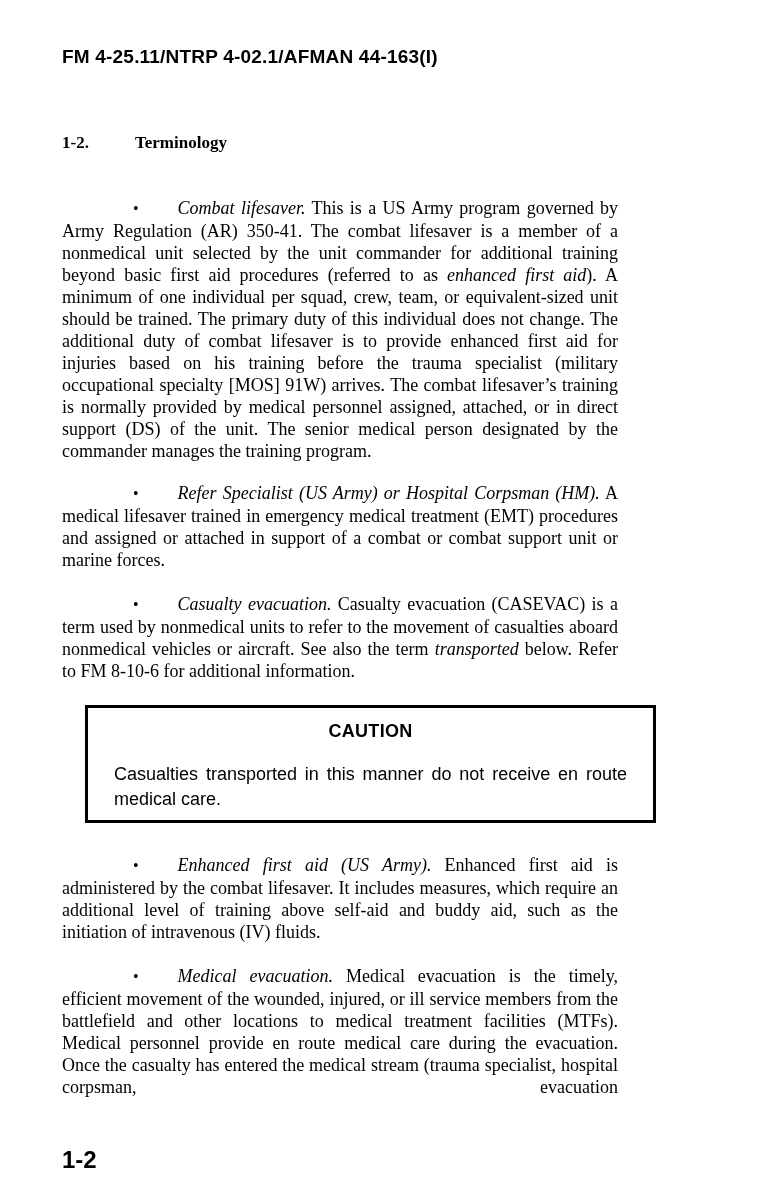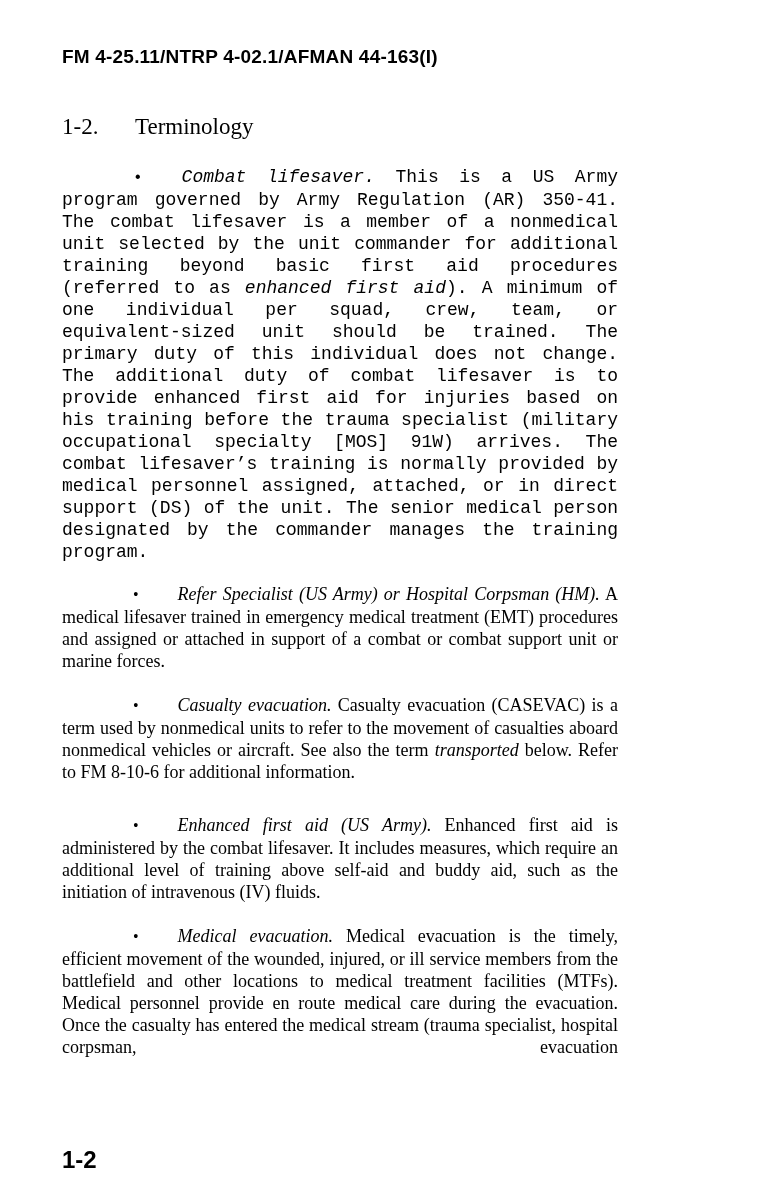--- a/index.html
+++ b/index.html
@@ -19,41 +19,41 @@
     font-family: "Liberation Serif", serif;
   }
   .header {
     font-family: "Liberation Sans", sans-serif;
     font-weight: bold;
     font-size: 19px;
     line-height: 22px;
     letter-spacing: 0.2px;
   }
   .section-heading {
-    margin-top: 48px;
+    margin-top: 64px;
     font-family: "Liberation Serif", serif;
-    font-weight: normal;
-    font-size: 23px;
+    font-weight: bold;
+    font-size: 17px;
     line-height: 22px;
   }
   .sec-num {
     display: inline-block;
     width: 73px;
   }
   p.body {
     margin: 0;
     margin-top: 24px;
     font-size: 18px;
     line-height: 22px;
     text-align: justify;
   }
   p.bullet { text-indent: 71px; }
   p.bullet.mt20 { margin-top: 20px; }
   p.bullet.mt22 { margin-top: 22px; }
-  p.bullet.mt26 { margin-top: 28px; font-family: Liberation Mono, monospace; }
+  p.bullet.mt26 { margin-top: 43px; }
   p.bullet.mt31 { margin-top: 31px; }
   .bullet-mark { font-size: 16px; }
   .bullet-gap {
     display: inline-block;
     width: 39px;
   }
   .cutoff { text-align-last: justify; }
   .caution-box {
     box-sizing: border-box;
     margin-top: 23px;
@@ -96,20 +96,24 @@
     <span class="sec-num">1-2.</span><span>Terminology</span>
   </div>
 
 
   <p class="body bullet mt26"><span class="bullet-mark">•</span><span class="bullet-gap"></span><i>Combat lifesaver.</i><span> This is a US Army program governed by Army Regulation (AR) 350-41. The combat lifesaver is a member of a nonmedical unit selected by the unit commander for additional training beyond basic first aid procedures (referred to as </span><i>enhanced first aid</i><span>). A minimum of one individual per squad, crew, team, or equivalent-sized unit should be trained. The primary duty of this individual does not change. The additional duty of combat lifesaver is to provide enhanced first aid for injuries based on his training before the trauma specialist (military occupational specialty [MOS] 91W) arrives. The combat lifesaver’s training is normally provided by medical personnel assigned, attached, or in direct support (DS) of the unit. The senior medical person designated by the commander manages the training program.</span></p>
 
   <p class="body bullet mt20"><span class="bullet-mark">•</span><span class="bullet-gap"></span><i>Refer Specialist (US Army) or Hospital Corpsman (HM).</i><span> A medical lifesaver trained in emergency medical treatment (EMT) procedures and assigned or attached in support of a combat or combat support unit or marine forces.</span></p>
 
   <p class="body bullet mt22"><span class="bullet-mark">•</span><span class="bullet-gap"></span><i>Casualty evacuation.</i><span> Casualty evacuation (CASEVAC) is a term used by nonmedical units to refer to the movement of casualties aboard nonmedical vehicles or aircraft. See also the term </span><i>transported</i><span> below. Refer to FM 8-10-6 for additional information.</span></p>
 
+  <div class="caution-box">
+    <div class="caution-title">CAUTION</div>
+    <p class="caution-text">Casualties transported in this manner do not receive en route medical care.</p>
+  </div>
 
   <p class="body bullet mt31"><span class="bullet-mark">•</span><span class="bullet-gap"></span><i>Enhanced first aid (US Army).</i><span> Enhanced first aid is administered by the combat lifesaver. It includes measures, which require an additional level of training above self-aid and buddy aid, such as the initiation of intravenous (IV) fluids.</span></p>
 
   <p class="body bullet mt22 cutoff"><span class="bullet-mark">•</span><span class="bullet-gap"></span><i>Medical evacuation.</i><span> Medical evacuation is the timely, efficient movement of the wounded, injured, or ill service members from the battlefield and other locations to medical treatment facilities (MTFs). Medical personnel provide en route medical care during the evacuation. Once the casualty has entered the medical stream (trauma specialist, hospital corpsman, evacuation</span></p>
 
   <div class="footer">1-2</div>
 
 </div>
 
 </body></html>

